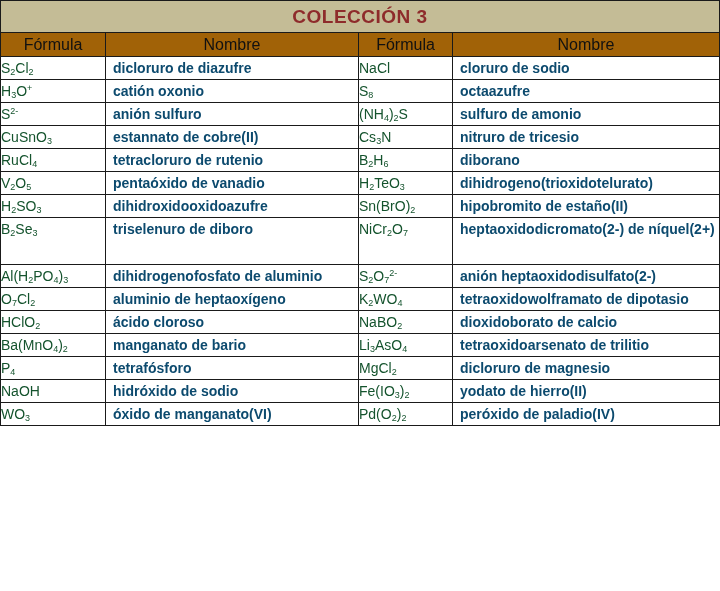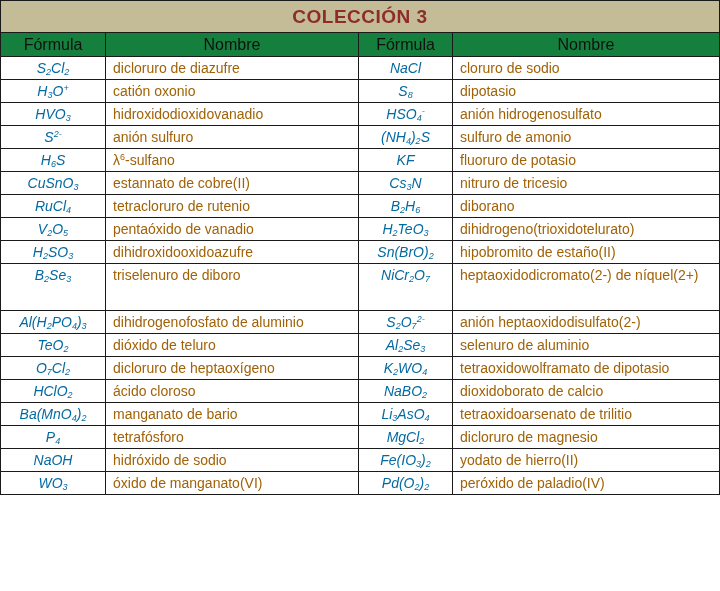--- a/index.html
+++ b/index.html
@@ -1,25 +1,25 @@
 <!DOCTYPE html>
 <html><head>
 <meta charset="utf-8">
 <style>
   html, body { margin:0; padding:0; background:#ffffff; }
   body { width:720px; height:591px; overflow:hidden; font-family:"Liberation Sans", "DejaVu Sans", sans-serif; }
   .sheet { position:absolute; left:0; top:0; width:719px; }
   table { border-collapse:collapse; width:719px; table-layout:fixed;padding-left:7px; }
   td, th { border:1px solid #1a1a1a; padding:0; font-weight:normal; }
   .title-cell { background:#c4bc96; height:31px; text-align:center; color:#8e2b2b; font-weight:bold; font-size:19px; letter-spacing:0.5px; }
-  .hdr th { height:23px; font-size:16px; color:#111; background:#15803d; }
+  .hdr th { height:23px; font-size:16px; color:#111; background:#a16207; }
   tr.row td { height:22px; font-size:14px; vertical-align:top; line-height:22px; }
   tr.row.tall td { height:46px; }
-  td.f { text-align:center; color:#0369a1;font-style:italic; }
-  td.n { color:#a16207; padding-left:7px; white-space:normal; }
+  td.f { text-align:left; color:#14532d; }
+  td.n { color:#0c4a6e; padding-left:7px; white-space:normal;font-weight:bold; }
   sub, sup { font-size:9px; line-height:0; }
   sub { vertical-align:-2px; }
   sup { vertical-align:5px; }
 </style>
 </head>
 <body>
 
 <div class="sheet">
   <table>
     <colgroup>
@@ -43,39 +43,27 @@
         <tr class="row">
           <td class="f">S<sub>2</sub>Cl<sub>2</sub></td>
           <td class="n">dicloruro de diazufre</td>
           <td class="f">NaCl</td>
           <td class="n">cloruro de sodio</td>
         </tr>
         <tr class="row">
           <td class="f">H<sub>3</sub>O<sup>+</sup></td>
           <td class="n">catión oxonio</td>
           <td class="f">S<sub>8</sub></td>
-          <td class="n">dipotasio</td>
-        </tr>
-        <tr class="row">
-          <td class="f">HVO<sub>3</sub></td>
-          <td class="n">hidroxidodioxidovanadio</td>
-          <td class="f">HSO<sub>4</sub><sup>-</sup></td>
-          <td class="n">anión hidrogenosulfato</td>
+          <td class="n">octaazufre</td>
         </tr>
         <tr class="row">
           <td class="f">S<sup>2-</sup></td>
           <td class="n">anión sulfuro</td>
           <td class="f">(NH<sub>4</sub>)<sub>2</sub>S</td>
           <td class="n">sulfuro de amonio</td>
-        </tr>
-        <tr class="row">
-          <td class="f">H<sub>6</sub>S</td>
-          <td class="n">λ<sup>6</sup>-sulfano</td>
-          <td class="f">KF</td>
-          <td class="n">fluoruro de potasio</td>
         </tr>
         <tr class="row">
           <td class="f">CuSnO<sub>3</sub></td>
           <td class="n">estannato de cobre(II)</td>
           <td class="f">Cs<sub>3</sub>N</td>
           <td class="n">nitruro de tricesio</td>
         </tr>
         <tr class="row">
           <td class="f">RuCl<sub>4</sub></td>
           <td class="n">tetracloruro de rutenio</td>
@@ -100,28 +88,22 @@
           <td class="f">NiCr<sub>2</sub>O<sub>7</sub></td>
           <td class="n">heptaoxidodicromato(2-) de níquel(2+)</td>
         </tr>
         <tr class="row">
           <td class="f">Al(H<sub>2</sub>PO<sub>4</sub>)<sub>3</sub></td>
           <td class="n">dihidrogenofosfato de aluminio</td>
           <td class="f">S<sub>2</sub>O<sub>7</sub><sup>2-</sup></td>
           <td class="n">anión heptaoxidodisulfato(2-)</td>
         </tr>
         <tr class="row">
-          <td class="f">TeO<sub>2</sub></td>
-          <td class="n">dióxido de teluro</td>
-          <td class="f">Al<sub>2</sub>Se<sub>3</sub></td>
-          <td class="n">selenuro de aluminio</td>
-        </tr>
-        <tr class="row">
           <td class="f">O<sub>7</sub>Cl<sub>2</sub></td>
-          <td class="n">dicloruro de heptaoxígeno</td>
+          <td class="n">aluminio de heptaoxígeno</td>
           <td class="f">K<sub>2</sub>WO<sub>4</sub></td>
           <td class="n">tetraoxidowolframato de dipotasio</td>
         </tr>
         <tr class="row">
           <td class="f">HClO<sub>2</sub></td>
           <td class="n">ácido cloroso</td>
           <td class="f">NaBO<sub>2</sub></td>
           <td class="n">dioxidoborato de calcio</td>
         </tr>
         <tr class="row">

